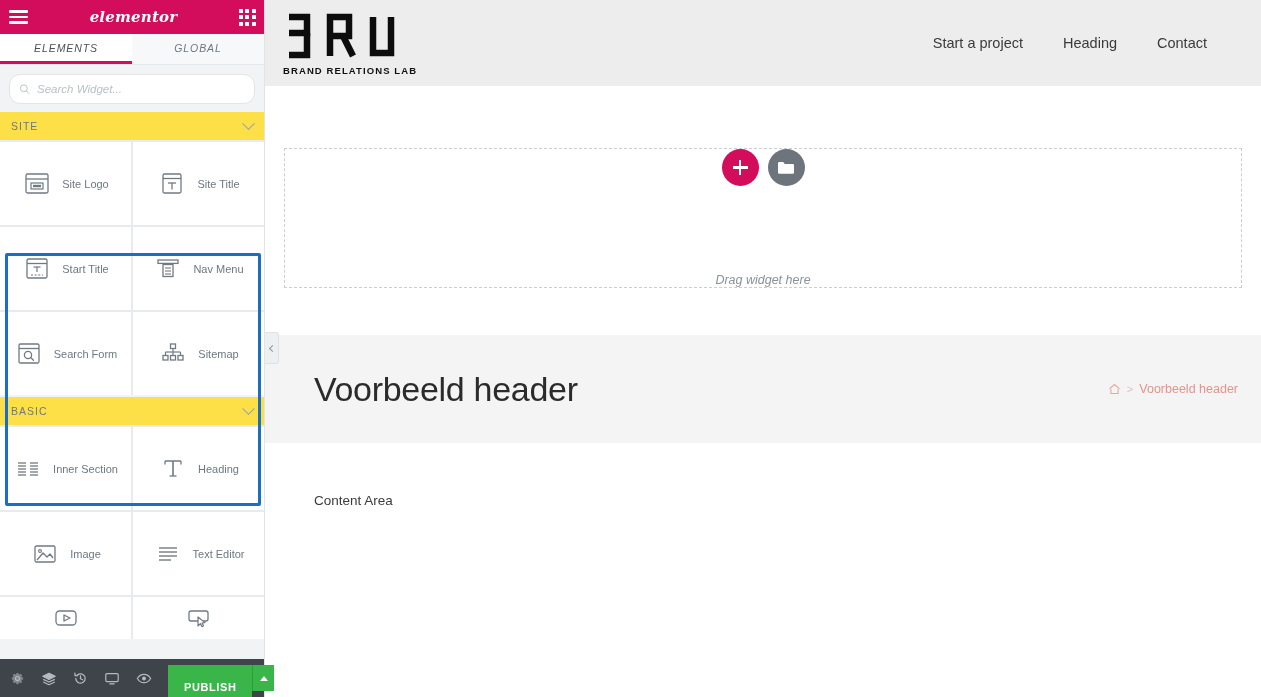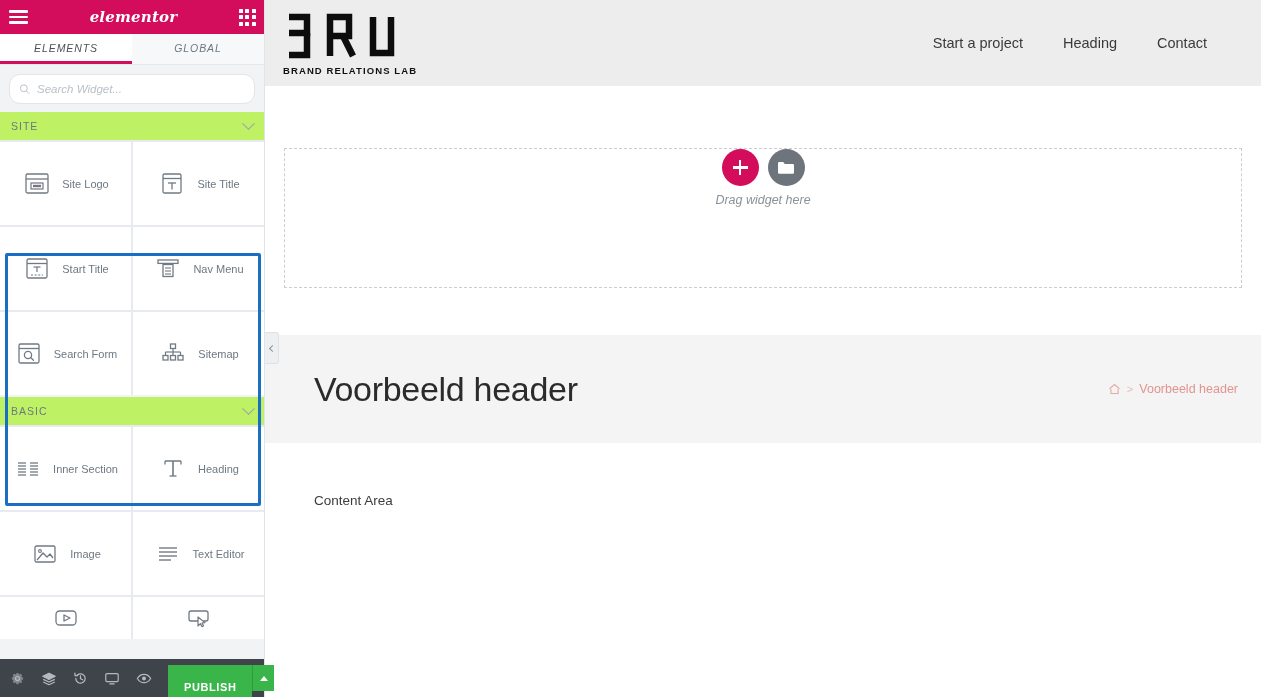--- a/index.html
+++ b/index.html
@@ -46,21 +46,21 @@
   #search-input {
     border: 0; outline: 0; font-size: 11.5px; color: #b4bcc4; background: transparent;
     font-family: "Liberation Sans", sans-serif; font-style: italic; width: 100%;
   }
   #search-input::placeholder { color: #b9c0c7; font-style: italic; }
 
   #panel-scroll { flex: 1; overflow: hidden; position: relative; }
 
   .sec-head {
     height: 28px; display: flex; align-items: center; justify-content: space-between;
-    padding: 0 11px; background: #bef264; color: #6d7882;
+    padding: 0 11px; background: #fde047; color: #6d7882;
     font-size: 10.5px; letter-spacing: 1px; cursor: pointer;
   }
   .chev { width: 9px; height: 9px; border-right: 1.6px solid #9aa4ad; border-bottom: 1.6px solid #9aa4ad;
           transform: rotate(45deg) translate(-2px,-2px); }
 
   .wgrid { display: grid; grid-template-columns: 1fr 1fr; gap: 2px; background: #e7eaee; padding: 2px 0 0; }
   .wcell {
     background: #fff; height: 83px; display: flex; flex-direction: row;
     align-items: center; justify-content: center; gap: 10px; cursor: move;
   }
@@ -105,21 +105,21 @@
   }
   #brand { display: flex; flex-direction: column; gap: 4px; padding-left: 8px; }
   #brand-mark { display: flex; align-items: flex-end; }
   #brand-tag { font-size: 9.5px; font-weight: 700; letter-spacing: 1.1px; color: #111; }
   #site-nav { display: flex; gap: 40px; padding-right: 34px; }
   .navlink { font-size: 14.5px; color: #3a3a3a; cursor: pointer; }
 
   #dropzone-area { background: #fff; padding: 62px 19px 0; }
   #dropzone {
     height: 140px; border: 1px dashed #c9ced3;
-    display: flex; flex-direction: column; align-items: center; justify-content: flex-start; gap: 7px;
+    display: flex; flex-direction: column; align-items: center; justify-content: space-between; gap: 14px;
   }
   #dz-btns { display: flex; gap: 9px; }
   .dz-circle { width: 37px; height: 37px; border-radius: 50%; display: flex; align-items: center; justify-content: center; cursor: pointer; }
   #dz-add { background: #d30c5c; }
   #dz-folder { background: #6d747c; }
   .plus-h { position: absolute; width: 15px; height: 2.2px; background: #fff; }
   .plus-v { position: absolute; width: 2.2px; height: 15px; background: #fff; }
   #dz-text { font-size: 12.5px; font-style: italic; color: #8a9299; }
 
   #hero {

